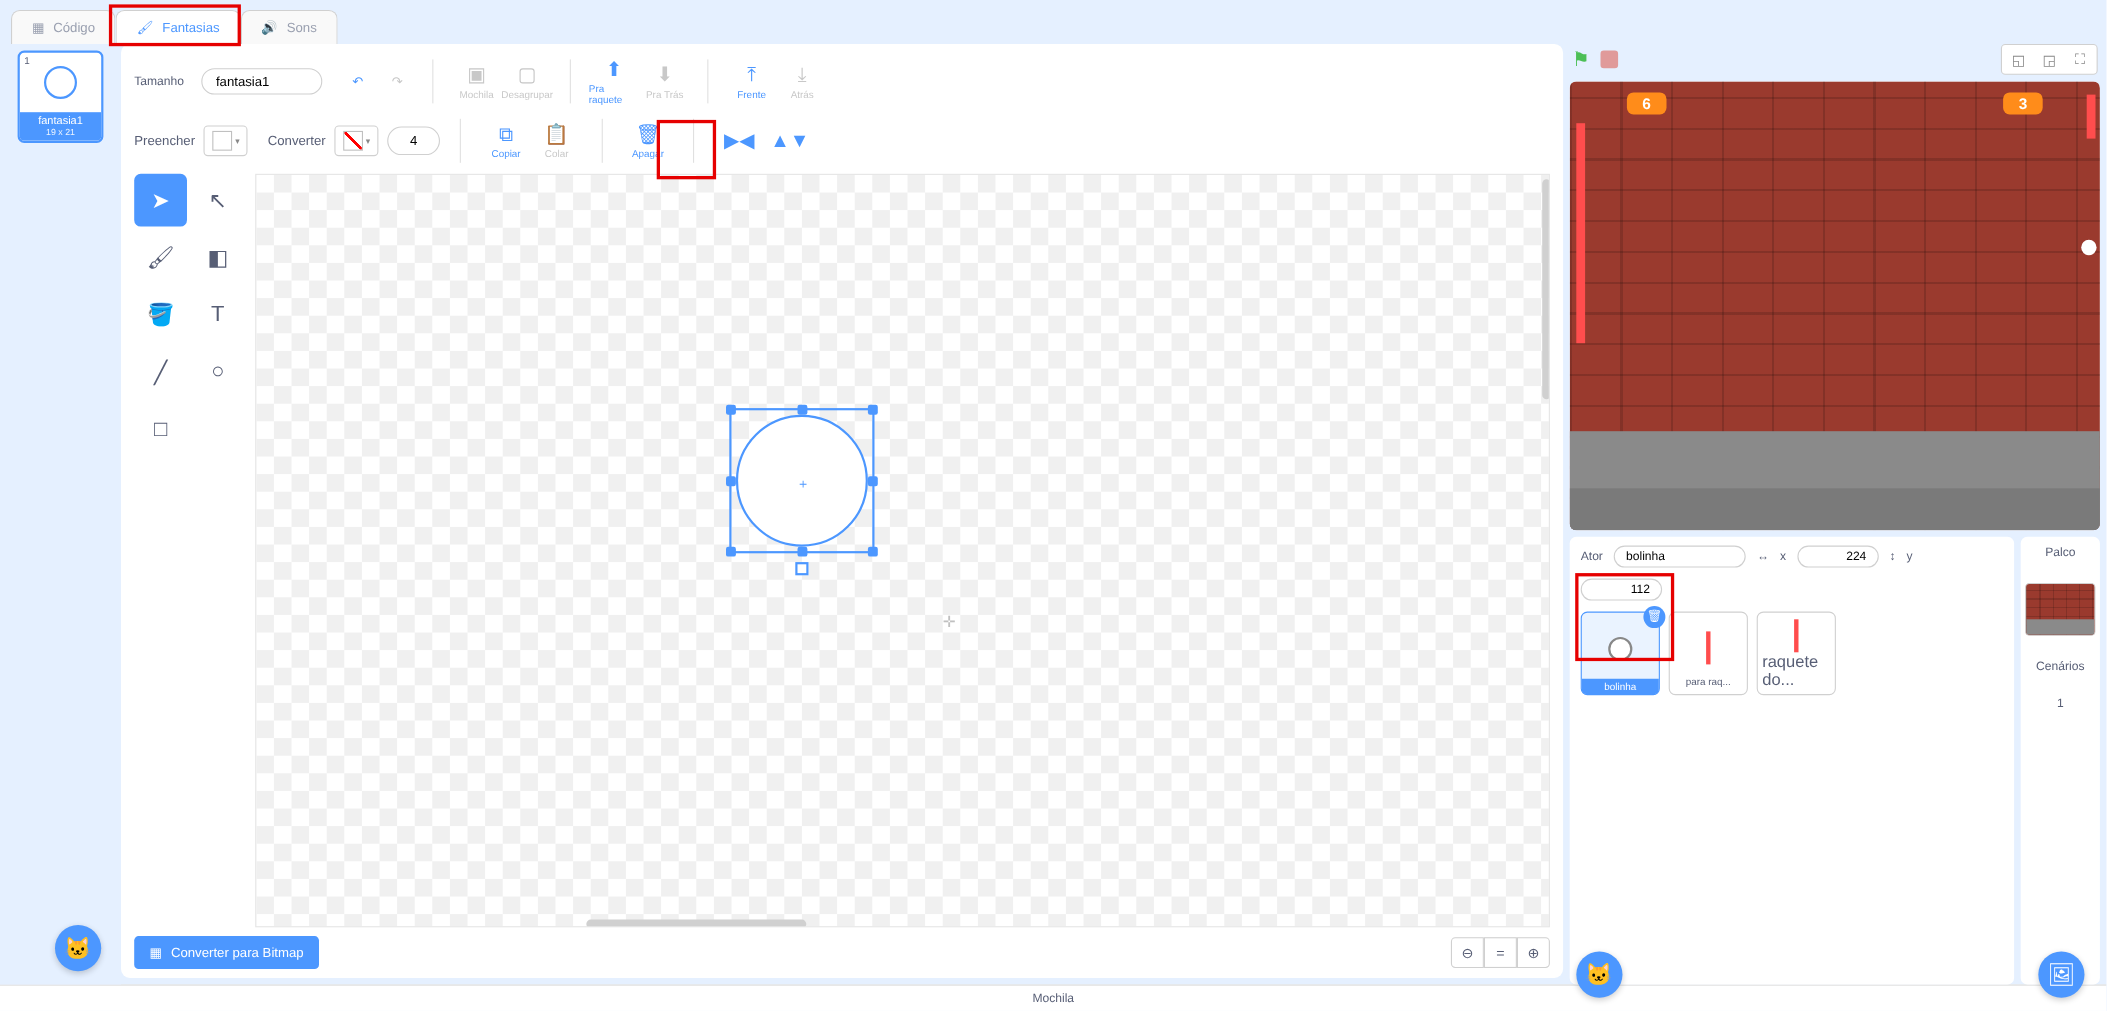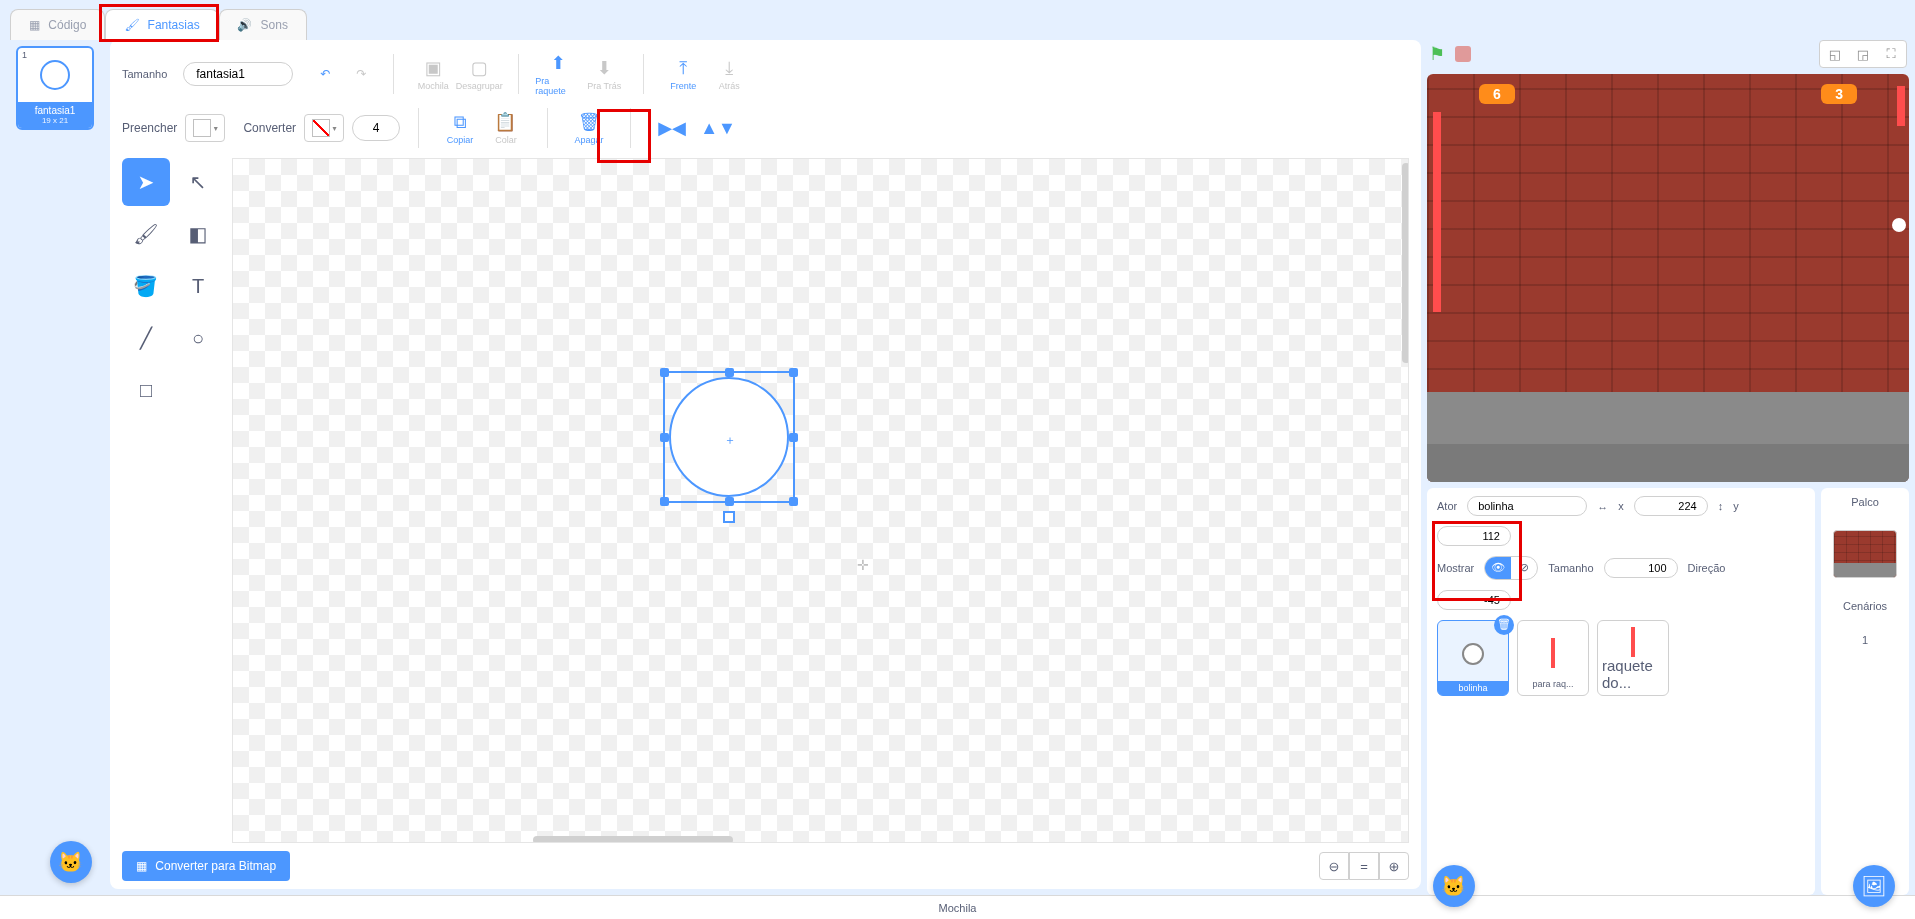--- a/index.html
+++ b/index.html
@@ -96,21 +96,21 @@
 .toggle-btn { width: 26px; height: 22px; display: flex; align-items: center; justify-content: center; cursor: pointer; }
 .toggle-btn.on { background: #4c97ff; color: #fff; }
 
 .sprite-list { display: flex; gap: 8px; }
 .sprite-item { width: 72px; height: 76px; border: 1px solid #d0d0d0; border-radius: 6px; background: #fff; display: flex; flex-direction: column; align-items: center; justify-content: space-between; padding: 6px 4px; font-size: 9px; cursor: pointer; position: relative; }
 .sprite-item.selected { border-color: #4c97ff; background: #eaf3ff; }
 .sprite-item .tn { flex: 1; display: flex; align-items: center; justify-content: center; }
 .sprite-item .nm { background: #4c97ff; color: #fff; width: 100%; text-align: center; border-radius: 0 0 4px 4px; padding: 2px 0; margin: 0 -4px -6px -4px; width: calc(100% + 8px); }
 .sprite-item.selected .del { position: absolute; top: -6px; right: -6px; width: 20px; height: 20px; background: #4c97ff; color: #fff; border-radius: 50%; display: flex; align-items: center; justify-content: center; font-size: 11px; }
 
-.stage-col { width: 88px; background: #fff; border-radius: 6px; display: flex; flex-direction: column; align-items: center; padding: 8px 4px; gap: 22px; }
+.stage-col { width: 72px; background: #fff; border-radius: 6px; display: flex; flex-direction: column; align-items: center; padding: 8px 4px; gap: 22px; }
 .stage-col .st-lbl { font-size: 11px; }
 .stage-thumb { width: 64px; height: 48px; border: 1px solid #d0d0d0; border-radius: 4px; background: #9a3a2e; cursor: pointer; position: relative; overflow: hidden; }
 .stage-thumb .brick-lines { background-image:
   repeating-linear-gradient(0deg, rgba(0,0,0,0.15) 0 1px, transparent 1px 8px),
   repeating-linear-gradient(90deg, rgba(0,0,0,0.15) 0 1px, transparent 1px 12px); }
 
 .bottom-bar { height: 24px; background: #fff; border-top: 1px solid #d9d9d9; text-align: center; font-size: 11px; line-height: 24px; color: #575e75; cursor: pointer; }
 
 .fab { position: absolute; width: 42px; height: 42px; border-radius: 50%; background: #4c97ff; color: #fff; display: flex; align-items: center; justify-content: center; font-size: 20px; cursor: pointer; box-shadow: 0 2px 6px rgba(0,0,0,0.2); }
 
@@ -314,31 +314,20 @@
         <div class="sprite-info">
           <span>Ator</span>
           <input class="sprite-name" value="bolinha" style="">
           <span>↔</span>
           <span>x</span>
           <input value="224" style="">
           <span>↕</span>
           <span>y</span>
           <input value="112" style="">
         </div>
-        <div class="sprite-info">
-          <span>Mostrar</span>
-          <div class="toggle-grp">
-            <div class="toggle-btn on">👁</div>
-            <div class="toggle-btn">⊘</div>
-          </div>
-          <span>Tamanho</span>
-          <input value="100" style="">
-          <span>Direção</span>
-          <input value="-45" style="">
-        </div>
         <div class="sprite-list">
           <div class="sprite-item selected">
             <div class="del">🗑</div>
             <div class="tn">
                 <div style="width:22px;height:22px;border:2px solid #888;border-radius:50%;background:#fff"></div>
               </div>
             <div class="nm">bolinha</div>
           </div>
           <div class="sprite-item">
             <div class="tn">

